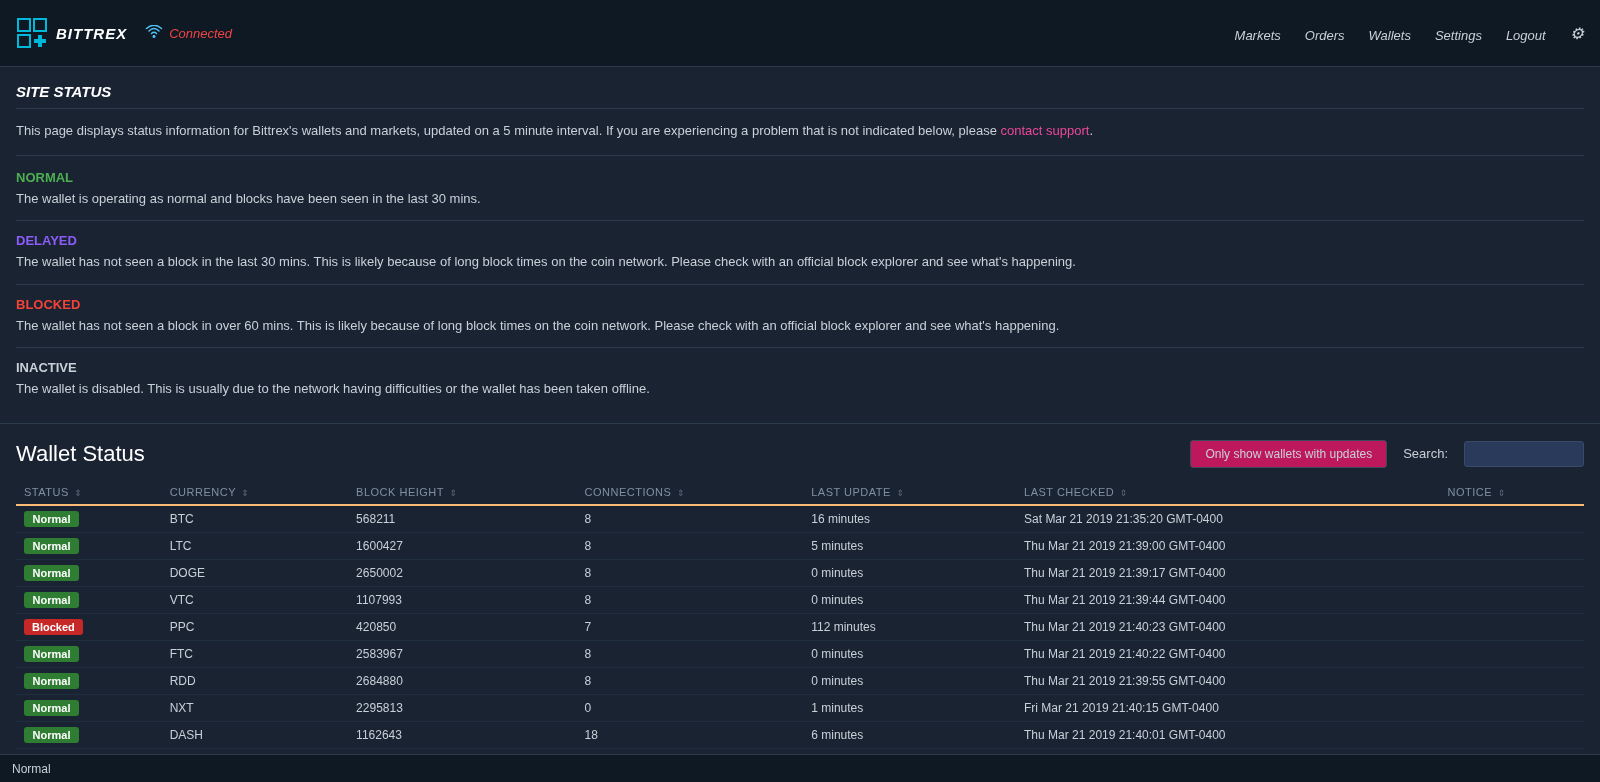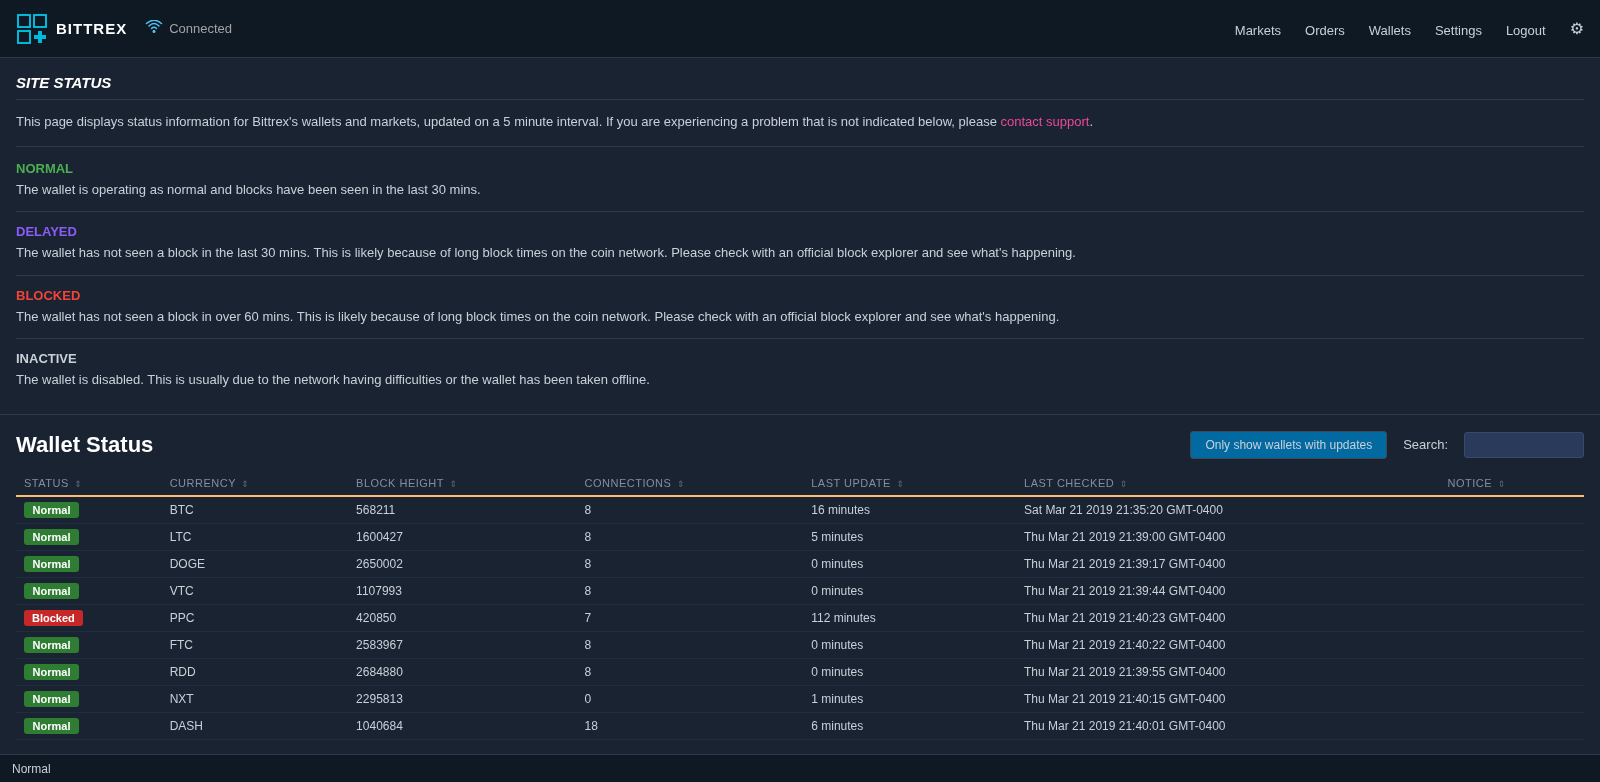--- a/index.html
+++ b/index.html
@@ -11,22 +11,23 @@
       min-height: 782px;
     }
 
     
     .header {
       background-color: #0f1923;
       display: flex;
       align-items: center;
       justify-content: space-between;
       padding: 0 16px;
-      height: 58px;
+      height: 67px;
       border-bottom: 1px solid #2a3a4a;
+      font-style: italic;
     }
     .header-left {
       display: flex;
       align-items: center;
       gap: 18px;
     }
     .logo {
       display: flex;
       align-items: center;
       gap: 8px;
@@ -38,21 +39,21 @@
     .logo-text {
       color: #ffffff;
       font-size: 15px;
       font-weight: bold;
       letter-spacing: 1px;
     }
     .connected-indicator {
       display: flex;
       align-items: center;
       gap: 6px;
-      color: #a3a3a3;
+      color: #ef4444;
       font-size: 13px;
     }
     .wifi-icon {
       color: #4fc3f7;
     }
     .header-nav {
       display: flex;
       align-items: flex-end;
       gap: 24px;
     }
@@ -128,30 +129,30 @@
       padding: 0 16px;
     }
     .wallet-header {
       display: flex;
       align-items: center;
       justify-content: space-between;
       padding: 16px 0 12px 0;
     }
     .wallet-title {
       font-size: 22px;
-      font-weight: bold;
+      font-weight: normal;
       color: #ffffff;
     }
     .wallet-controls {
       display: flex;
       align-items: center;
       gap: 16px;
     }
     .filter-btn {
-      background: #0369a1;
+      background: #be185d;
       border: 1px solid #3a4a5a;
       color: #c8d0d8;
       padding: 6px 14px;
       font-size: 12px;
       cursor: pointer;
       border-radius: 3px;
     }
     .search-label {
       color: #c8d0d8;
       font-size: 13px;
@@ -406,29 +407,29 @@
       <td></td>
     </tr>
           <tr>
       <td>
         <span class="badge badge-normal">Normal</span>
       </td>
       <td>NXT</td>
       <td>2295813</td>
       <td>0</td>
       <td>1 minutes</td>
-      <td>Thu Mar 21 2019 21:40:15 GMT-0400</td>
+      <td>Fri Mar 21 2019 21:40:15 GMT-0400</td>
       <td></td>
     </tr>
           <tr>
       <td>
         <span class="badge badge-normal">Normal</span>
       </td>
       <td>DASH</td>
-      <td>1040684</td>
+      <td>1162643</td>
       <td>18</td>
       <td>6 minutes</td>
       <td>Thu Mar 21 2019 21:40:01 GMT-0400</td>
       <td></td>
     </tr>
         </tbody>
     </table>
   </div>
 </div>
 

